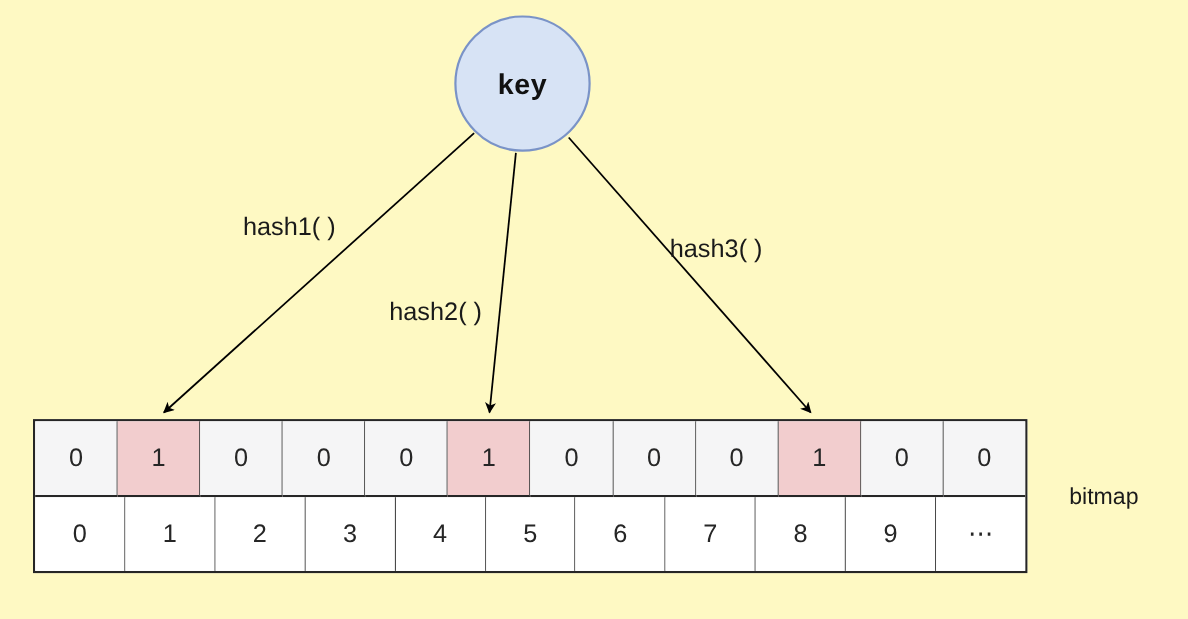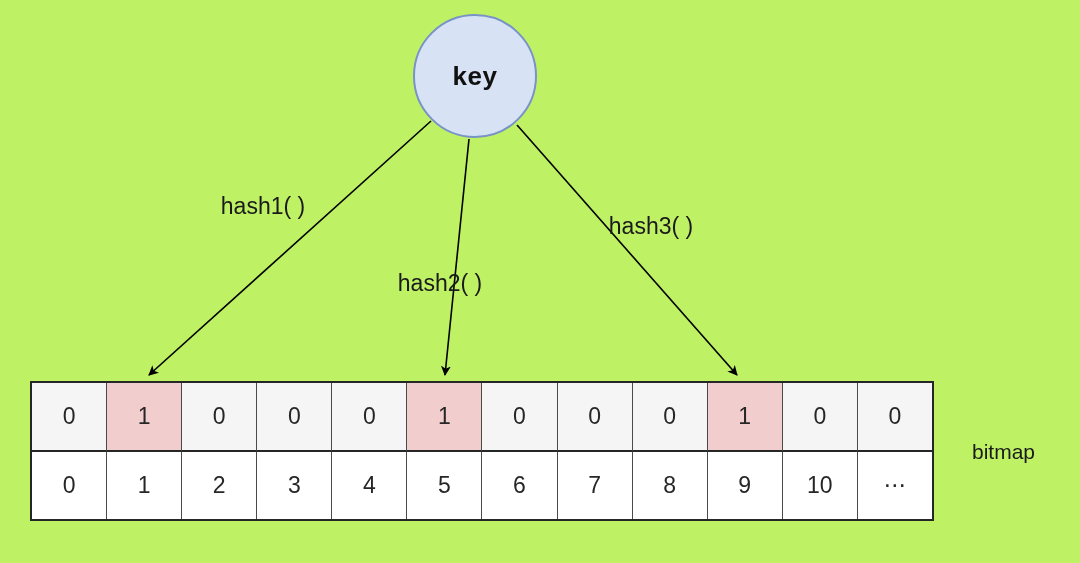--- a/index.html
+++ b/index.html
@@ -5,21 +5,21 @@
   html, body {
     margin: 0;
     padding: 0;
     background: #ffffff;
     font-family: "Liberation Sans", "DejaVu Sans", sans-serif;
   }
   .canvas {
     position: relative;
     width: 1080px;
     height: 563px;
-    background: #bef264;
+    background: #fef9c3;
     overflow: hidden;
   }
   .arrows-layer {
     position: absolute;
     left: 0; top: 0;
     width: 1080px;
     height: 563px;
     pointer-events: none;
   }
   .key-node {
@@ -43,21 +43,21 @@
     letter-spacing: 0.5px;
   }
   .hash-label {
     position: absolute;
     transform: translate(-50%, -50%);
     font-size: 23px;
     color: #1a1a1a;
     white-space: nowrap;
   }
   .hash1-pos { left: 263px; top: 206px; text-align: center; }
-  .hash2-pos { left: 396px; top: 283px; margin-left: 44px; }
+  .hash2-pos { left: 396px; top: 283px; }
   .hash3-pos { left: 651px; top: 226px; }
 
   .bitmap-table {
     position: absolute;
     left: 30px;
     top: 381px;
     width: 904px;
     border: 2px solid #262626;
     box-sizing: border-box;
     background: #ffffff;
@@ -137,20 +137,19 @@
         <div class="cell">0</div>
         <div class="cell">1</div>
         <div class="cell">2</div>
         <div class="cell">3</div>
         <div class="cell">4</div>
         <div class="cell">5</div>
         <div class="cell">6</div>
         <div class="cell">7</div>
         <div class="cell">8</div>
         <div class="cell">9</div>
-        <div class="cell">10</div>
         <div class="cell">⋯</div>
       </div>
   </div>
 
   <span class="bitmap-caption">bitmap</span>
 
 </div>
 
 </body></html>

